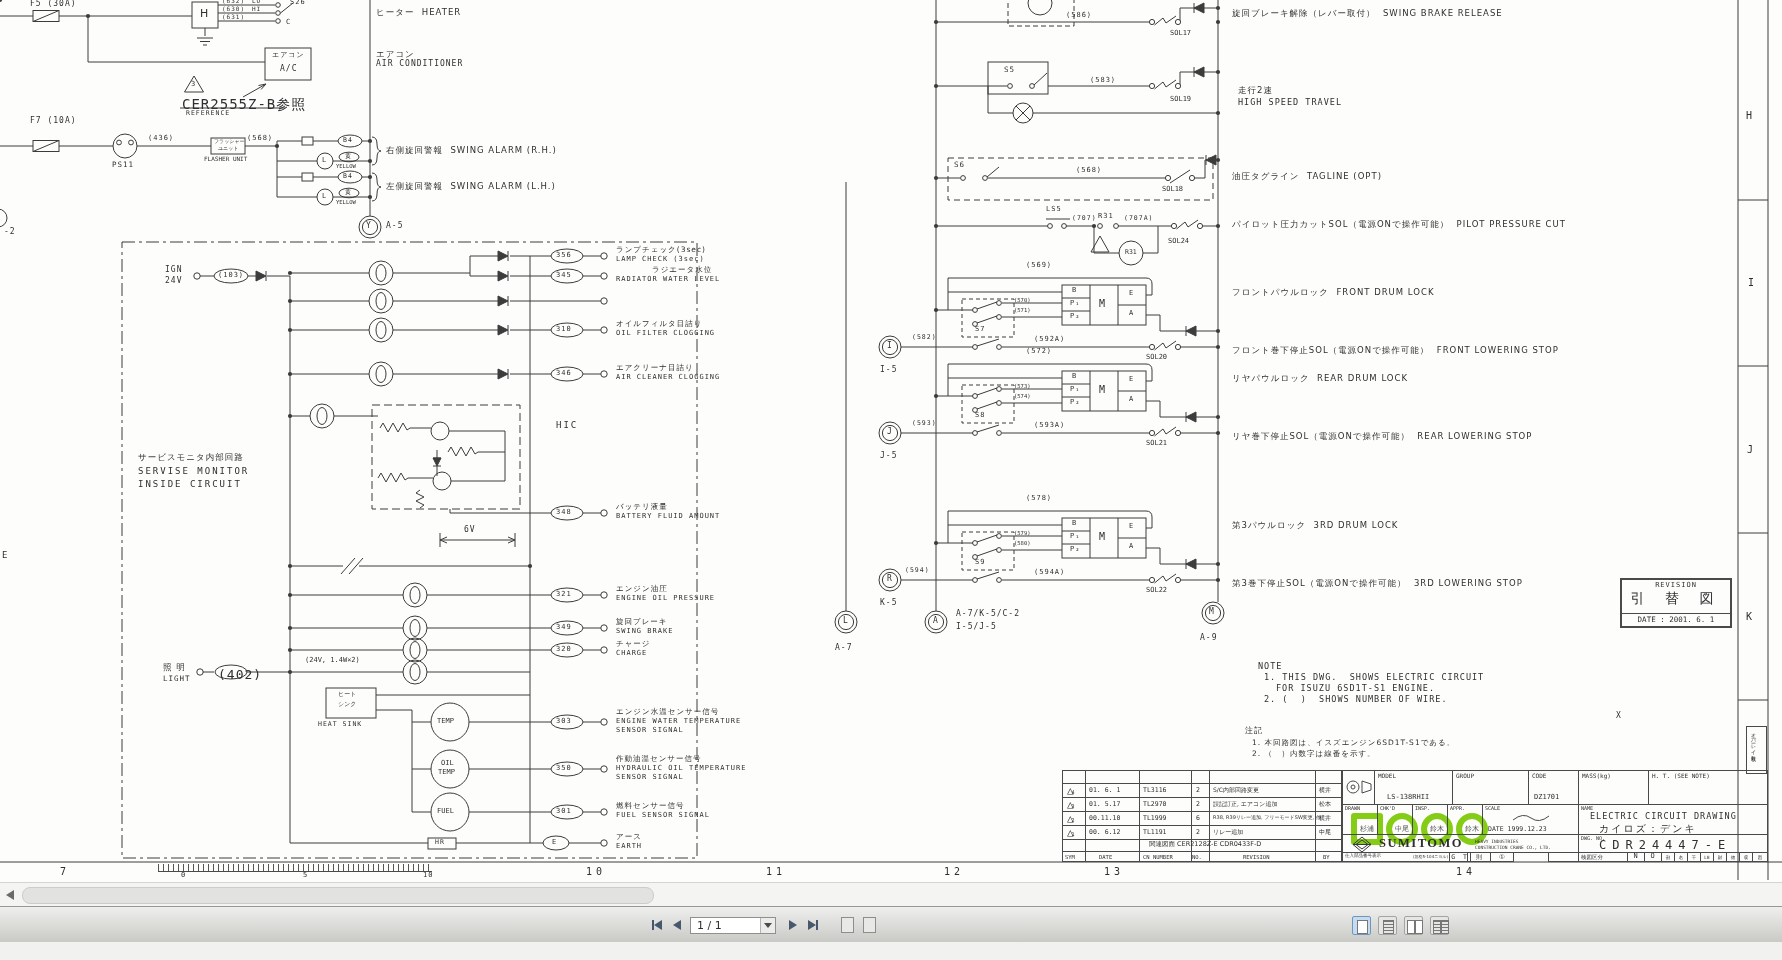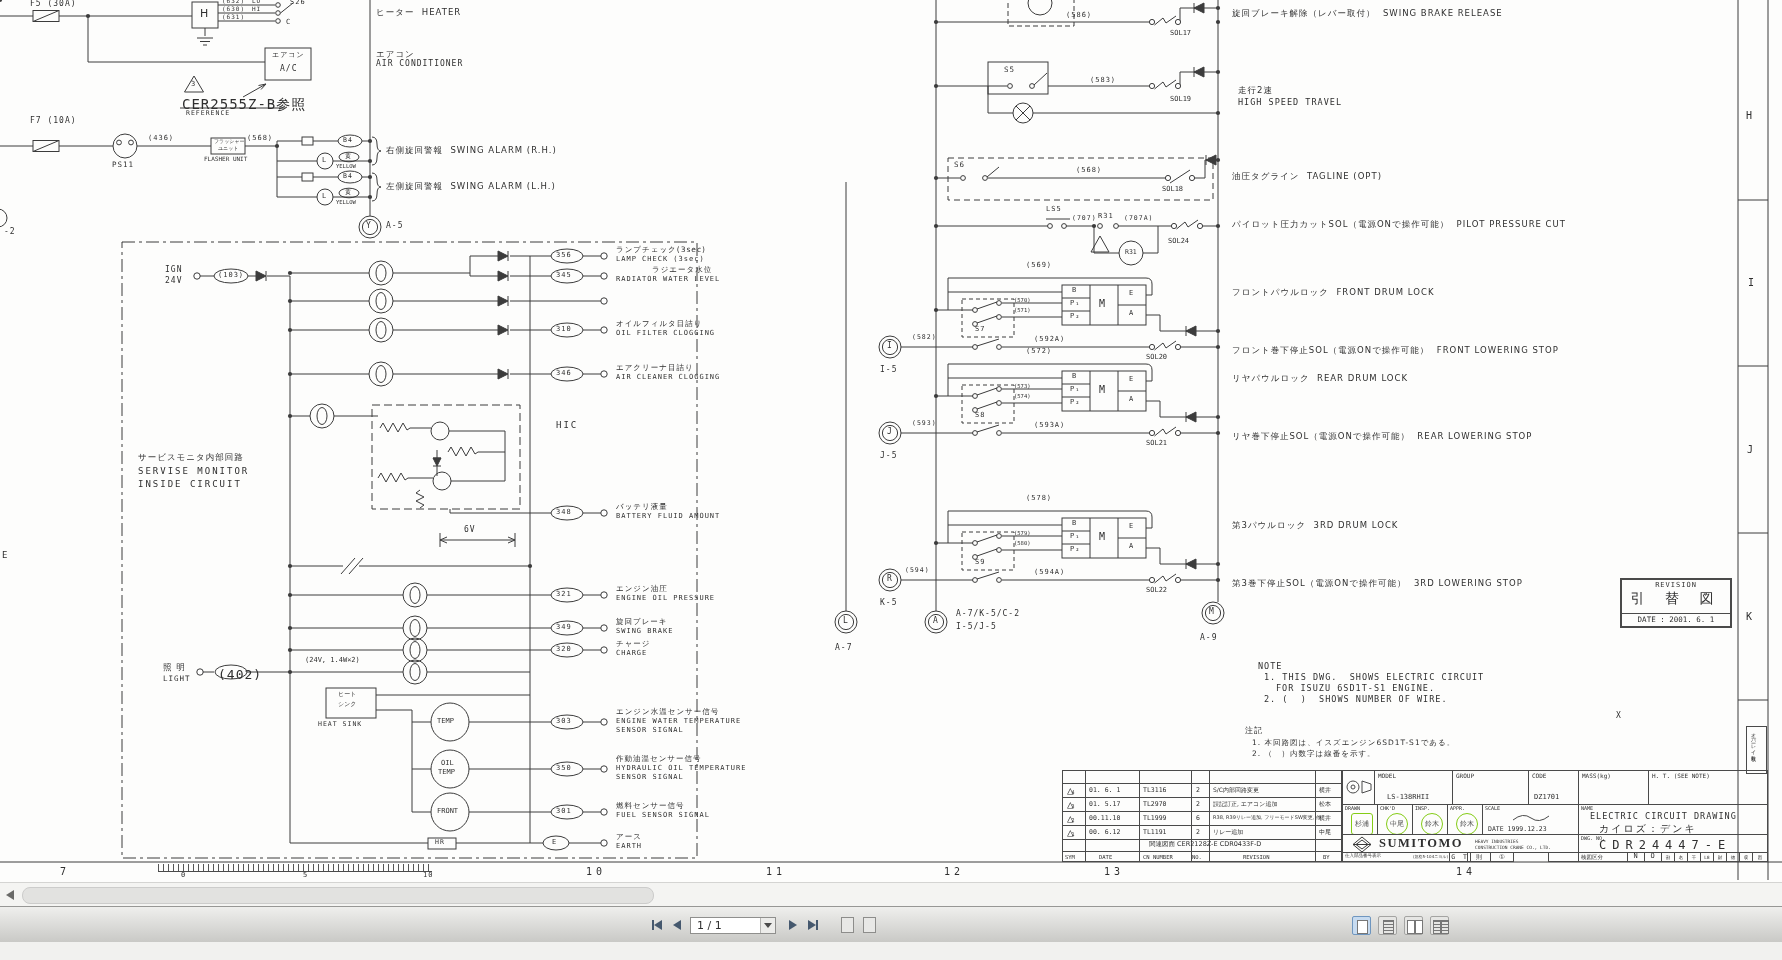--- a/index.html
+++ b/index.html
@@ -6,21 +6,21 @@
   #stage{position:relative;width:1782px;height:960px;overflow:hidden;background:#fdfdfc;
          font-family:"DejaVu Sans",sans-serif;color:#2f2f2f;}
   #drawing{position:absolute;left:0;top:0;width:1782px;height:882px;background:#fdfdfc;}
   svg.schem{position:absolute;left:0;top:0;}
   .t{position:absolute;white-space:pre;line-height:1.12;color:#2f2f2f;letter-spacing:1px;}
   .m{font-family:"DejaVu Sans Mono",monospace;}
   .c{text-align:center;}
   .vl{position:absolute;top:0;bottom:0;width:1px;background:#4a4a4a;}
   .hl{position:absolute;left:0;right:0;height:1px;background:#4a4a4a;}
   .cell{position:absolute;border:1px solid #4a4a4a;box-sizing:border-box;}
-  .stampc{position:absolute;border:1px solid #84cc16;border-radius:50%;color:#555;
+  .stampc{position:absolute;border:6px solid #84cc16;border-radius:50%;color:#555;
           display:flex;align-items:center;justify-content:center;font-size:7px;letter-spacing:0;}
   
   #hscroll{position:absolute;left:0;top:882px;width:1782px;height:24px;background:#f4f4f2;
            border-top:1px solid #d4d4d2;box-sizing:border-box;}
   #hthumb{position:absolute;left:22px;top:4px;width:630px;height:15px;background:#e2e2e0;
           border:1px solid #cccccb;border-radius:8px;}
   #toolbar{position:absolute;left:0;top:906px;width:1782px;height:36px;
            background:linear-gradient(#efefed,#c9c9c6);border-top:1px solid #979795;box-sizing:border-box;}
   #footer{position:absolute;left:0;top:942px;width:1782px;height:18px;background:#f1f1ef;}
   .tbtn{position:absolute;top:9px;width:18px;height:18px;display:flex;align-items:center;justify-content:center;cursor:pointer;}
@@ -390,21 +390,21 @@
 <div class="t" style="left:163px;top:663px;font-size:8.5px">照 明</div>
 <div class="t m" style="left:163px;top:675px;font-size:7.5px">LIGHT</div>
 <div class="t m" style="left:218px;top:668px;font-size:13px">(402)</div>
 <div class="t m" style="left:305px;top:657px;font-size:7px;letter-spacing:0">(24V, 1.4W×2)</div>
 <div class="t" style="left:338px;top:691px;font-size:6px;letter-spacing:0">ヒート</div>
 <div class="t" style="left:338px;top:701px;font-size:6px;letter-spacing:0">シンク</div>
 <div class="t m" style="left:318px;top:721px;font-size:6.5px">HEAT SINK</div>
 <div class="t m" style="left:437px;top:718px;font-size:7px;letter-spacing:0">TEMP</div>
 <div class="t m" style="left:441px;top:760px;font-size:7px;letter-spacing:0">OIL</div>
 <div class="t m" style="left:438px;top:769px;font-size:7px;letter-spacing:0">TEMP</div>
-<div class="t m" style="left:437px;top:808px;font-size:7px;letter-spacing:0">FRONT</div>
+<div class="t m" style="left:437px;top:808px;font-size:7px;letter-spacing:0">FUEL</div>
 <div class="t m" style="left:435px;top:839px;font-size:6.5px">HR</div>
 
 <div class="t m" style="left:556px;top:252px;font-size:7px">356</div>
 <div class="t" style="left:616px;top:246px;font-size:7.5px">ランプチェック(3sec)</div>
 <div class="t m" style="left:616px;top:256px;font-size:7px">LAMP CHECK (3sec)</div>
 <div class="t m" style="left:556px;top:272px;font-size:7px">345</div>
 <div class="t" style="left:652px;top:266px;font-size:7.5px">ラジエータ水位</div>
 <div class="t m" style="left:616px;top:276px;font-size:7px">RADIATOR WATER LEVEL</div>
 <div class="t m" style="left:556px;top:326px;font-size:7px">310</div>
 <div class="t" style="left:616px;top:320px;font-size:7.5px">オイルフィルタ目詰り</div>

